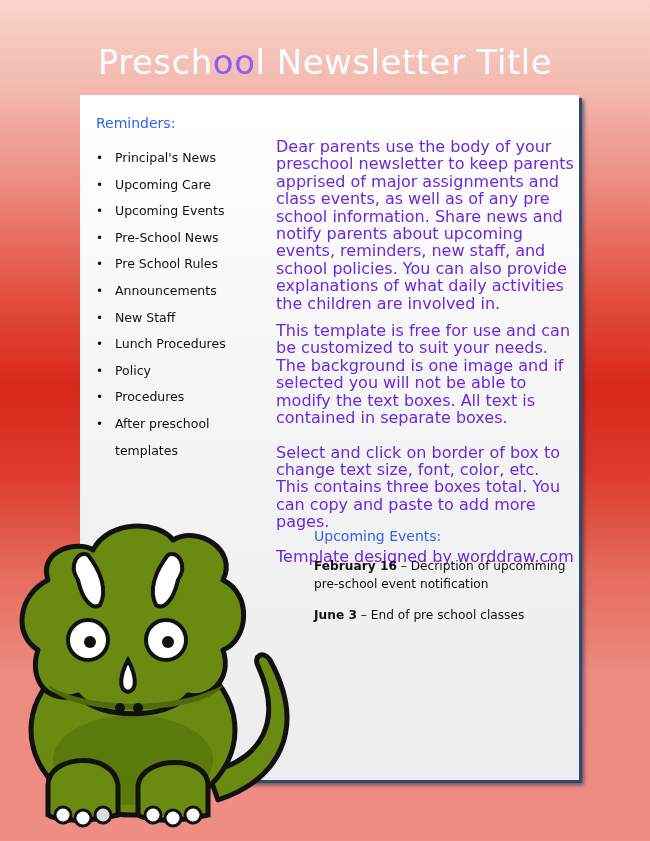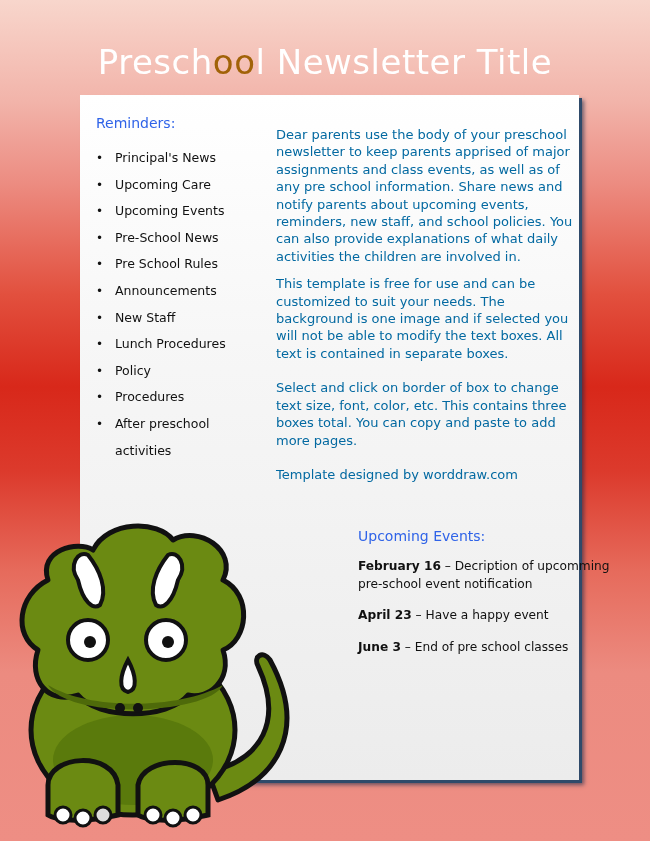--- a/index.html
+++ b/index.html
@@ -2,34 +2,34 @@
 <html><head>
 <meta charset="utf-8">
 <style>
   html,body{margin:0;padding:0;}
   body{width:650px;height:841px;position:relative;overflow:hidden;
     font-family:"DejaVu Sans","Liberation Sans",sans-serif;
     background:linear-gradient(to bottom,#f8d6cc 0%,#f2b4aa 12%,#ec8b80 22%,#e2503e 35%,#d8281a 46%,#dc3a2c 56%,#e66b5c 68%,#ec8b80 80%,#ee8e84 100%);}
   .title{position:absolute;left:0;top:42px;width:650px;text-align:center;
     font-size:34px;color:#ffffff;letter-spacing:0.5px;
     font-family:"DejaVu Sans",sans-serif;}
-  .title .oo{color:#a16207;}
+  .title .oo{color:#8b5cf6;}
   .panel{position:absolute;left:80px;top:95px;width:499px;height:685px;
     background:linear-gradient(to bottom,#ffffff 0%,#f6f6f6 40%,#ececec 100%);
     box-shadow:3px 3px 0 #2f4a6a,5px 5px 4px rgba(20,40,70,0.6);}
   .reminders{position:absolute;left:96px;top:115px;width:170px;}
   .h{color:#2f63e8;font-weight:normal;font-size:14px;}
   .rem-list{list-style:none;margin:14px 0 0 0;padding:0;}
   .rem-list li{position:relative;padding-left:19px;font-size:12.5px;color:#111;line-height:26.6px;}
   .rem-list li .bullet{position:absolute;left:0;top:0;font-size:12px;}
   .ann{position:absolute;left:276px;top:118px;width:300px;}
-  .ann p{margin:8px 0 0 0;font-size:13px;line-height:17.4px;color:#0369a1;}
+  .ann p{margin:20px 0 0 0;font-size:16px;line-height:17.4px;color:#6d28d9;}
   .ann p.gap{margin-top:10px;}
   .ann p.big{margin-top:17px;}
-  .events{position:absolute;left:314px;top:528px;width:270px;margin-left:44px;}
+  .events{position:absolute;left:314px;top:528px;width:270px;}
   .events .h{font-size:14px;}
   .ev{margin:14px 0 0 0;font-size:12.2px;line-height:17.6px;color:#111;}
   .ev b{font-weight:bold;}
   .dino{position:absolute;left:8px;top:510px;width:290px;height:320px;}
 </style>
 </head>
 <body>
 
 <div class="title"><span>Presch</span><span class="oo">oo</span><span>l Newsletter Title</span></div>
 
@@ -42,35 +42,34 @@
     <li><span class="bullet">•</span><span>Upcoming Care</span></li>
     <li><span class="bullet">•</span><span>Upcoming Events</span></li>
     <li><span class="bullet">•</span><span>Pre-School News</span></li>
     <li><span class="bullet">•</span><span>Pre School Rules</span></li>
     <li><span class="bullet">•</span><span>Announcements</span></li>
     <li><span class="bullet">•</span><span>New Staff</span></li>
     <li><span class="bullet">•</span><span>Lunch Procedures</span></li>
     <li><span class="bullet">•</span><span>Policy</span></li>
     <li><span class="bullet">•</span><span>Procedures</span></li>
     <li><span class="bullet">•</span><span>After preschool</span></li>
-    <li><span>activities</span></li>
+    <li><span>templates</span></li>
   </ul>
 </div>
 
 <div class="ann">
   <p>Dear parents use the body of your preschool newsletter to keep parents apprised of major assignments and class events, as well as of any pre school information. Share news and notify parents about upcoming events, reminders, new staff, and school policies. You can also provide explanations of what daily activities the children are involved in.</p>
   <p class="gap">This template is free for use and can be customized to suit your needs. The background is one image and if selected you will not be able to modify the text boxes. All text is contained in separate boxes.</p>
   <p class="big">Select and click on border of box to change text size, font, color, etc. This contains three boxes total. You can copy and paste to add more pages.</p>
   <p class="big">Template designed by worddraw.com</p>
 </div>
 
 <div class="events">
   <div class="h">Upcoming Events:</div>
   <div class="ev"><b>February 16</b><span> – Decription of upcomming pre-school event notification</span></div>
-  <div class="ev"><b>April 23</b><span> – Have a happy event</span></div>
   <div class="ev"><b>June 3</b><span> – End of pre school classes</span></div>
 </div>
 
 <svg class="dino" viewBox="0 0 290 320" xmlns="http://www.w3.org/2000/svg">
 
   <path d="M210 290 C 270 270, 300 220, 262 150 C 255 140, 245 146, 250 156 C 275 210, 255 250, 200 262 Z" fill="#6b8a12" stroke="#111" stroke-width="5" stroke-linejoin="round"></path>
 
   <ellipse cx="125" cy="220" rx="102" ry="85" fill="#6b8a12" stroke="#111" stroke-width="5"></ellipse>
   <ellipse cx="125" cy="250" rx="80" ry="45" fill="#5a7a0c"></ellipse>
 

